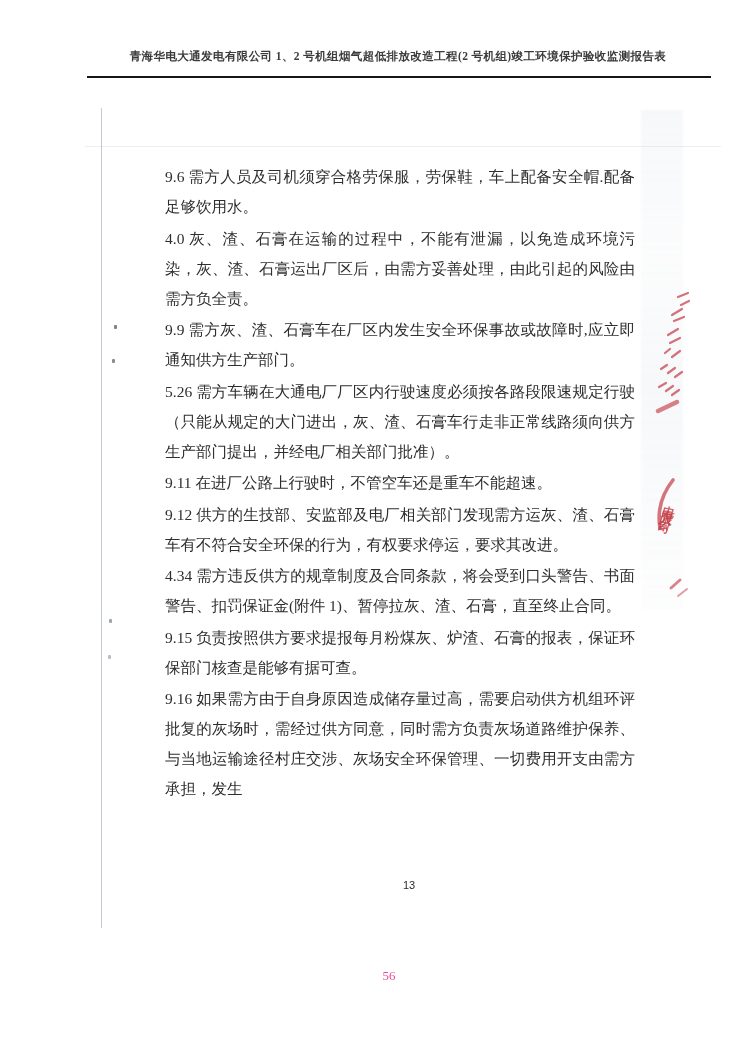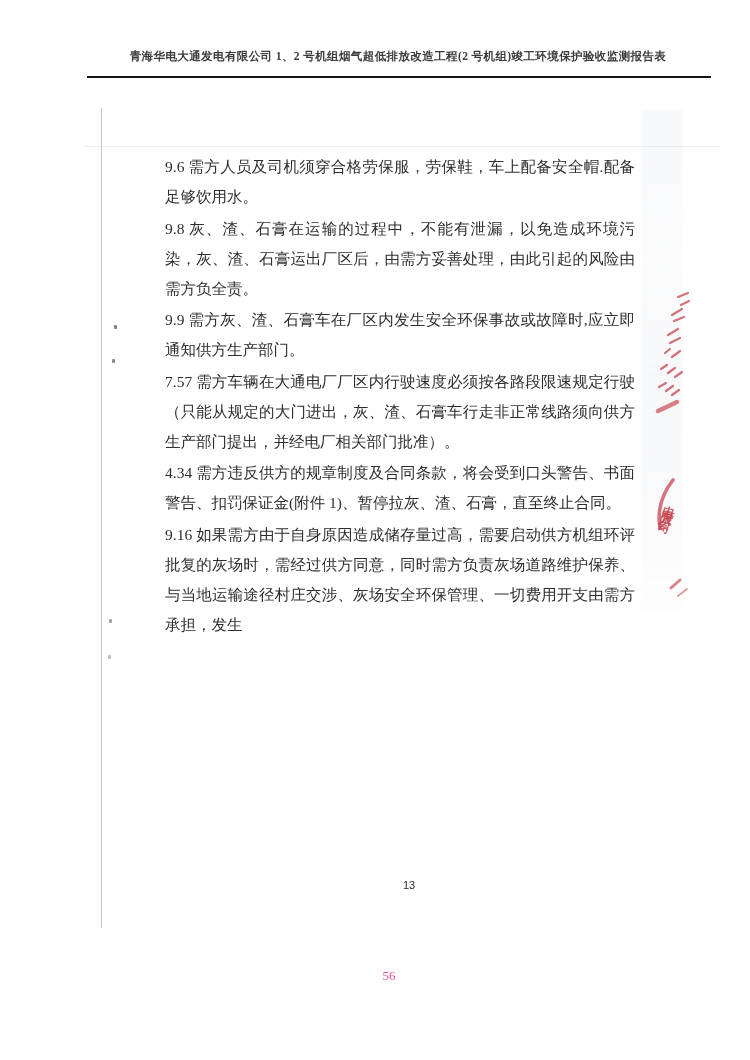--- a/index.html
+++ b/index.html
@@ -77,21 +77,21 @@
     border-radius: 1px;
     box-shadow: -2px 34px 0 0 #868b94,
                 -5px 294px 0 0 rgba(130, 135, 145, 0.75),
                 -6px 330px 0 0 rgba(130, 135, 145, 0.55);
   }
 
   
   .body-text {
     position: absolute;
     left: 142px;
-    top: 152px;
+    top: 162px;
     width: 470px;
   }
   .body-text p {
     margin: 0 0 1.5px 0;
     font-size: 15.5px;
     line-height: 30px;
     text-align: justify;
     color: #2e2e2e;
   }
 
@@ -156,24 +156,27 @@
   <div class="header-title">青海华电大通发电有限公司 1、2 号机组烟气超低排放改造工程(2 号机组)竣工环境保护验收监测报告表</div>
   <div class="header-rule"></div>
 
   <div class="scan-edge-left"></div>
   <div class="scan-edge-top"></div>
   <div class="scan-ghost-band"></div>
   <div class="specks"></div>
 
   <div class="body-text">
     <p>9.6 需方人员及司机须穿合格劳保服，劳保鞋，车上配备安全帽.配备足够饮用水。</p>
-    <p>9.8 灰、渣、石膏在运输的过程中，不能有泄漏，以免造成环境污染，灰、渣、石膏运出厂区后，由需方妥善处理，由此引起的风险由需方负全责。</p>
+    <p>4.0 灰、渣、石膏在运输的过程中，不能有泄漏，以免造成环境污染，灰、渣、石膏运出厂区后，由需方妥善处理，由此引起的风险由需方负全责。</p>
     <p>9.9 需方灰、渣、石膏车在厂区内发生安全环保事故或故障时,应立即通知供方生产部门。</p>
-    <p>7.57 需方车辆在大通电厂厂区内行驶速度必须按各路段限速规定行驶（只能从规定的大门进出，灰、渣、石膏车行走非正常线路须向供方生产部门提出，并经电厂相关部门批准）。</p>
+    <p>5.26 需方车辆在大通电厂厂区内行驶速度必须按各路段限速规定行驶（只能从规定的大门进出，灰、渣、石膏车行走非正常线路须向供方生产部门提出，并经电厂相关部门批准）。</p>
+    <p>9.11 在进厂公路上行驶时，不管空车还是重车不能超速。</p>
+    <p>9.12 供方的生技部、安监部及电厂相关部门发现需方运灰、渣、石膏车有不符合安全环保的行为，有权要求停运，要求其改进。</p>
     <p>4.34 需方违反供方的规章制度及合同条款，将会受到口头警告、书面警告、扣罚保证金(附件 1)、暂停拉灰、渣、石膏，直至终止合同。</p>
+    <p>9.15 负责按照供方要求提报每月粉煤灰、炉渣、石膏的报表，保证环保部门核查是能够有据可查。</p>
     <p>9.16 如果需方由于自身原因造成储存量过高，需要启动供方机组环评批复的灰场时，需经过供方同意，同时需方负责灰场道路维护保养、与当地运输途径村庄交涉、灰场安全环保管理、一切费用开支由需方承担，发生</p>
   </div>
 
   <div class="stamp-upper">
     <svg width="40" height="130" viewBox="0 0 40 130">
       <g stroke="#c9505a" stroke-width="2.2" stroke-linecap="round" fill="none" opacity="0.8">
         <path d="M23 7 L33 3"></path>
         <path d="M26 15 L34 11"></path>
         <path d="M17 25 L27 19"></path>
         <path d="M19 31 L29 27"></path>

